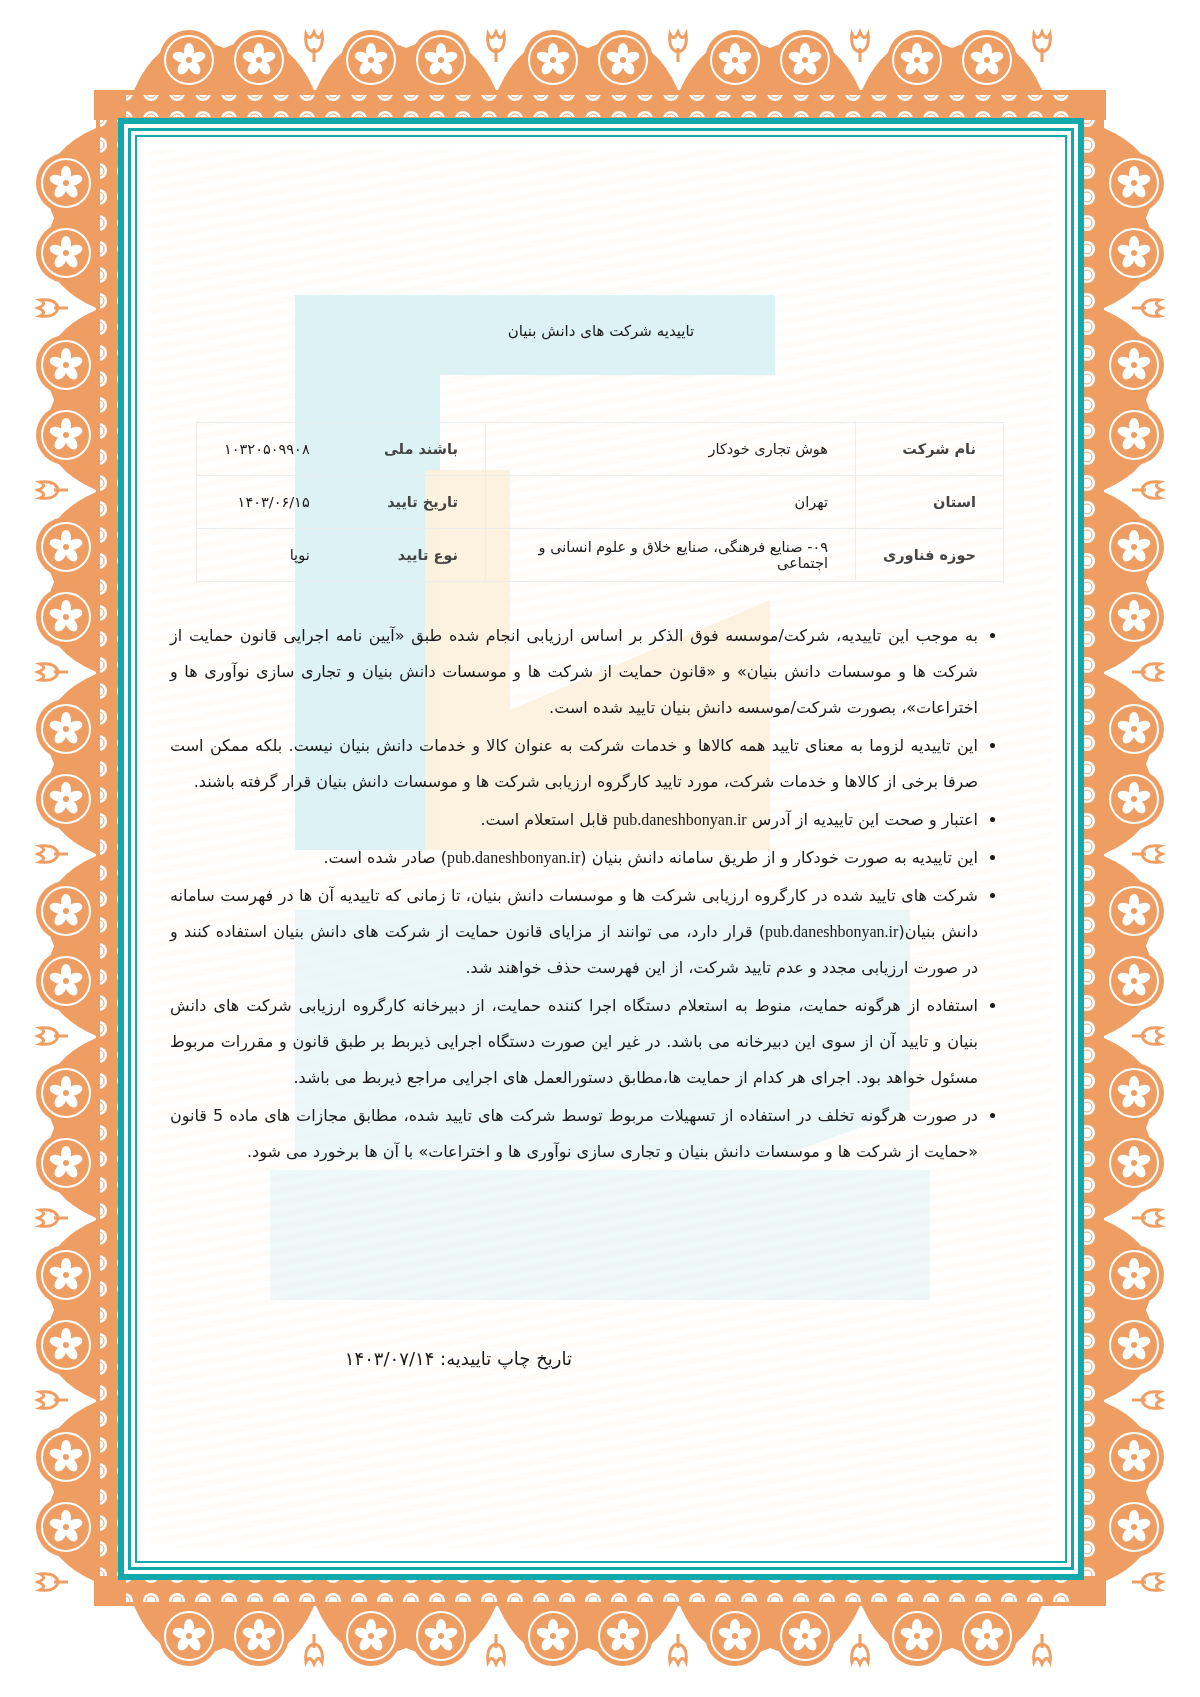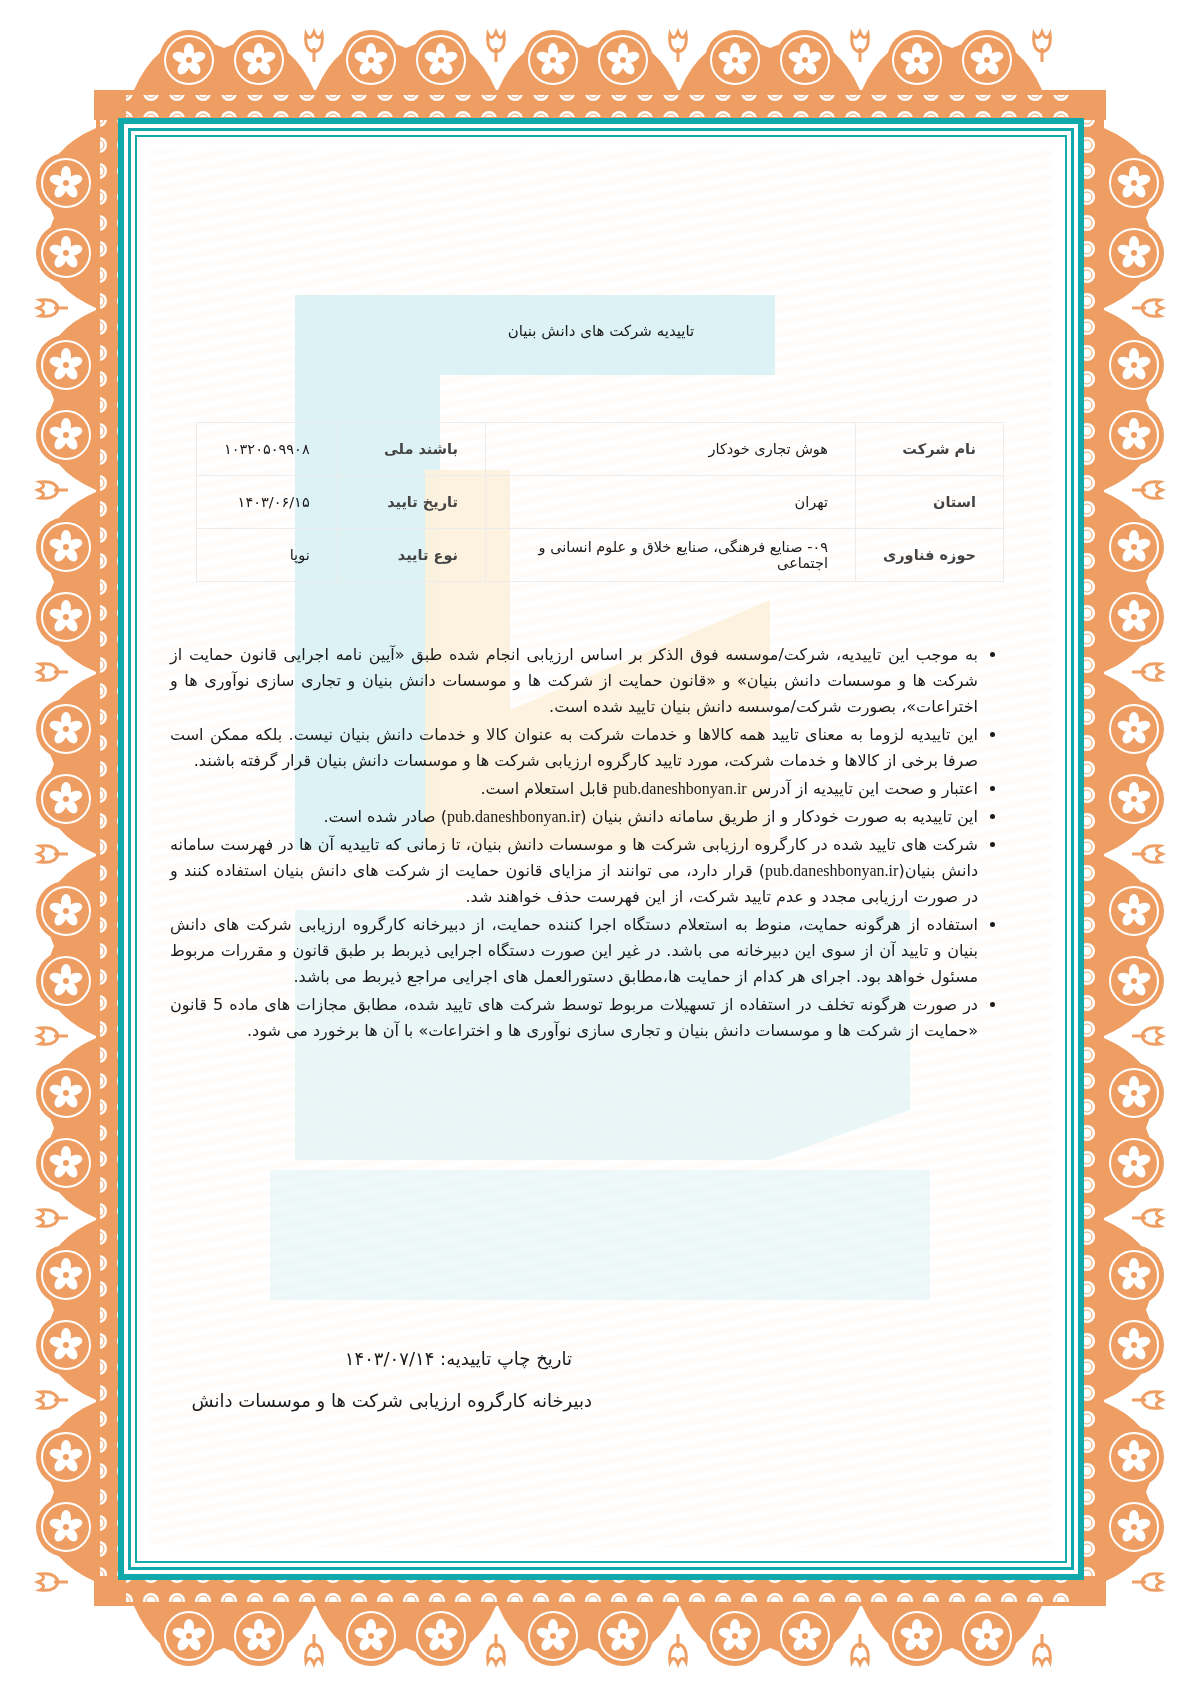--- a/index.html
+++ b/index.html
@@ -44,22 +44,22 @@
   table.info td {
     border:1px solid #ececec; height:52px; padding:0 27px; vertical-align:middle;
   }
   td.lbl { font-weight:bold; color:#444; white-space:nowrap; }
   td.c-lbl1 { width:66px; }
   td.c-val1 { width:380px; }
   td.c-lbl2 { width:98px; text-align:right; }
   td.c-val2 { text-align:right; }
 
   ul.rules {
-    position:absolute; top:492px; right:48px; width:808px; margin:0; padding:0 26px 0 0;
-    list-style:disc; font-size:16px; line-height:26px; text-align:justify;
+    position:absolute; top:468px; right:48px; width:808px; margin:0; padding:0 26px 0 0;
+    list-style:disc; font-size:16px; line-height:36px; text-align:justify;
   }
   ul.rules li { margin:0 0 2px 0; }
   .ltr { direction:ltr; unicode-bidi:embed; font-family:"Liberation Serif", serif; }
 
   .print-date { position:absolute; top:1198px; right:480px; font-size:18px; }
   .secretariat { position:absolute; top:1240px; right:460px; font-size:18px; white-space:nowrap; }
 </style>
 </head>
 <body>
 
@@ -252,15 +252,14 @@
       <li><span>این تاییدیه به صورت خودکار و از طریق سامانه دانش بنیان (</span><span class="ltr">pub.daneshbonyan.ir</span><span>) صادر شده است.</span></li>
       <li><span>شرکت های تایید شده در کارگروه ارزیابی شرکت ها و موسسات دانش بنیان، تا زمانی که تاییدیه آن ها در فهرست سامانه دانش بنیان(</span><span class="ltr">pub.daneshbonyan.ir</span><span>) قرار دارد، می توانند از مزایای قانون حمایت از شرکت های دانش بنیان استفاده کنند و در صورت ارزیابی مجدد و عدم تایید شرکت، از این فهرست حذف خواهند شد.</span></li>
       <li>استفاده از هرگونه حمایت، منوط به استعلام دستگاه اجرا کننده حمایت، از دبیرخانه کارگروه ارزیابی شرکت های دانش بنیان و تایید آن از سوی این دبیرخانه می باشد. در غیر این صورت دستگاه اجرایی ذیربط بر طبق قانون و مقررات مربوط مسئول خواهد بود. اجرای هر کدام از حمایت ها،مطابق دستورالعمل های اجرایی مراجع ذیربط می باشد.</li>
       <li>در صورت هرگونه تخلف در استفاده از تسهیلات مربوط توسط شرکت های تایید شده، مطابق مجازات های ماده 5 قانون «حمایت از شرکت ها و موسسات دانش بنیان و تجاری سازی نوآوری ها و اختراعات» با آن ها برخورد می شود.</li>
     </ul>
 
     <div class="print-date">
       <span>تاریخ چاپ تاییدیه:</span>
       <span>۱۴۰۳/۰۷/۱۴</span>
     </div>
-    <div class="secretariat">دبیرخانه کارگروه ارزیابی شرکت ها و موسسات دانش</div>
   </div>
 </div>
 
 </body></html>

